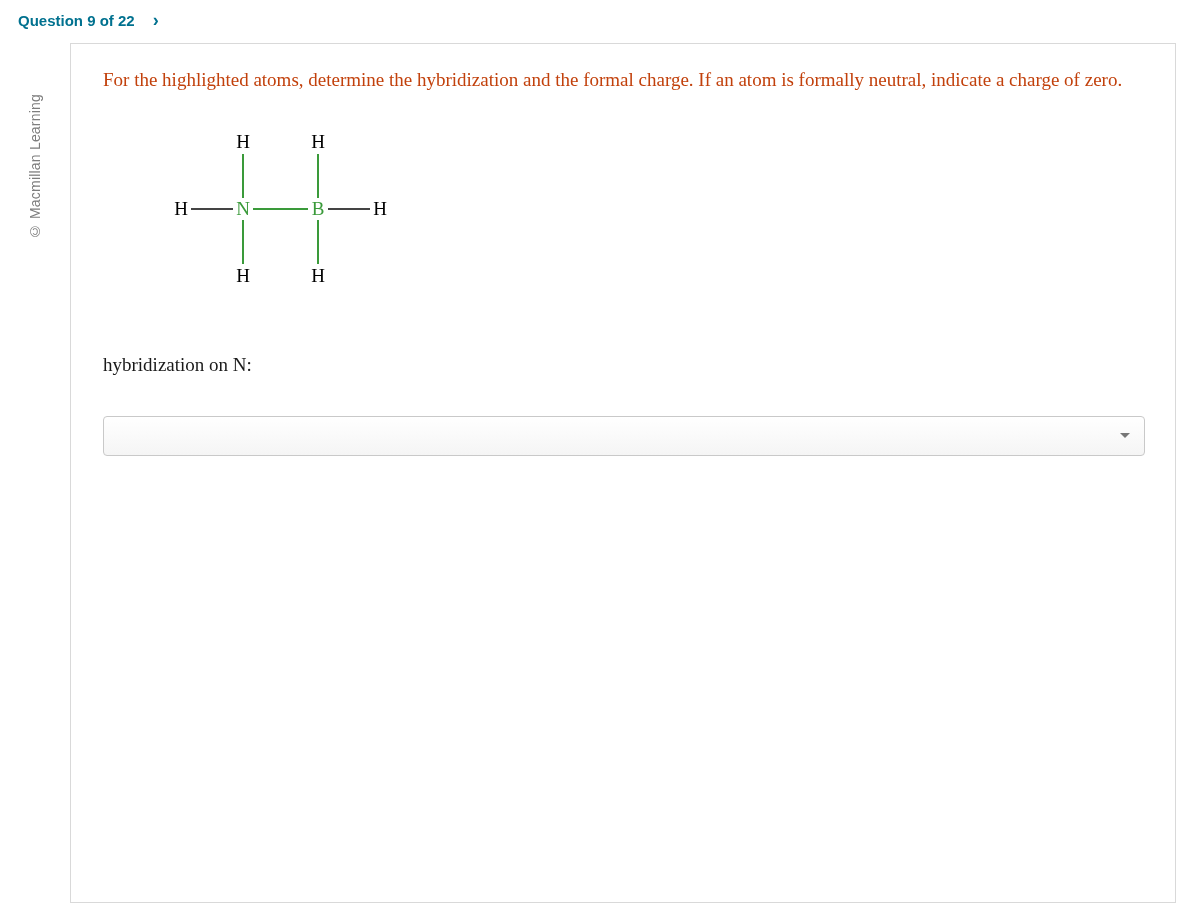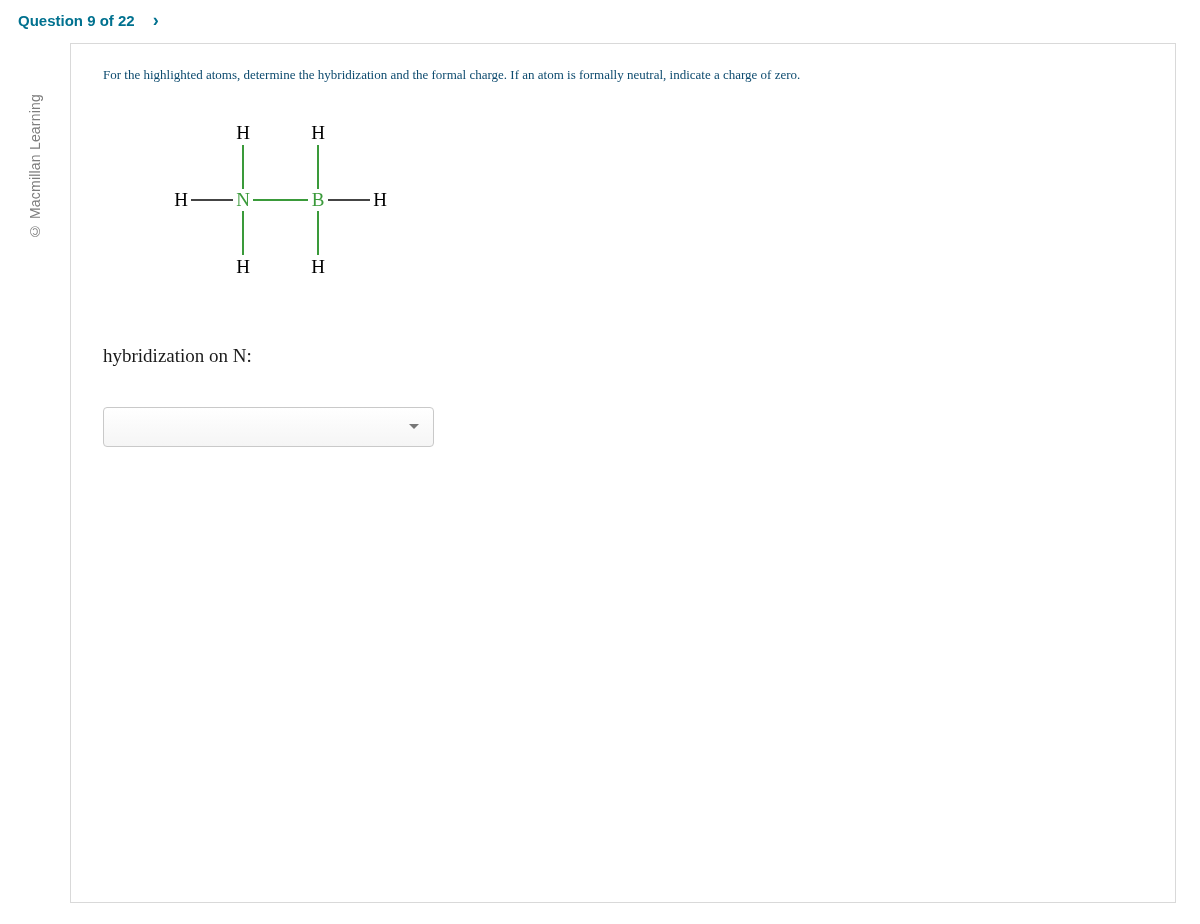--- a/index.html
+++ b/index.html
@@ -40,22 +40,22 @@
     left: -44px;
     top: 50px;
     writing-mode: vertical-rl;
     transform: rotate(180deg);
     color: #7d7d7d;
     font-size: 14px;
     letter-spacing: 0.2px;
   }
   .prompt {
     font-family: Georgia, 'Times New Roman', serif;
-    font-size: 13px;
-    color: #0c4a6e;
+    font-size: 19px;
+    color: #c2410c;
     line-height: 1.45;
     margin-bottom: 30px;
   }
   .molecule {
     position: relative;
     width: 260px;
     height: 170px;
     margin: 10px 0 60px 30px;
   }
   .atom {
@@ -65,21 +65,21 @@
     transform: translate(-50%, -50%);
   }
   .atom.green { color: #3a9a3a; }
   .bond {
     position: absolute;
     background: #444;
   }
   .bond.green { background: #3a9a3a; }
   .fields {
     display: grid;
-    grid-template-columns: 1fr 1fr 1fr;
+    grid-template-columns: 1fr;
     column-gap: 70px;
     row-gap: 46px;
     margin-top: 10px;
     gap: 24px;
   }
   .field-label {
     font-family: Georgia, 'Times New Roman', serif;
     font-size: 19px;
     color: #1a1a1a;
     margin-bottom: 40px;

